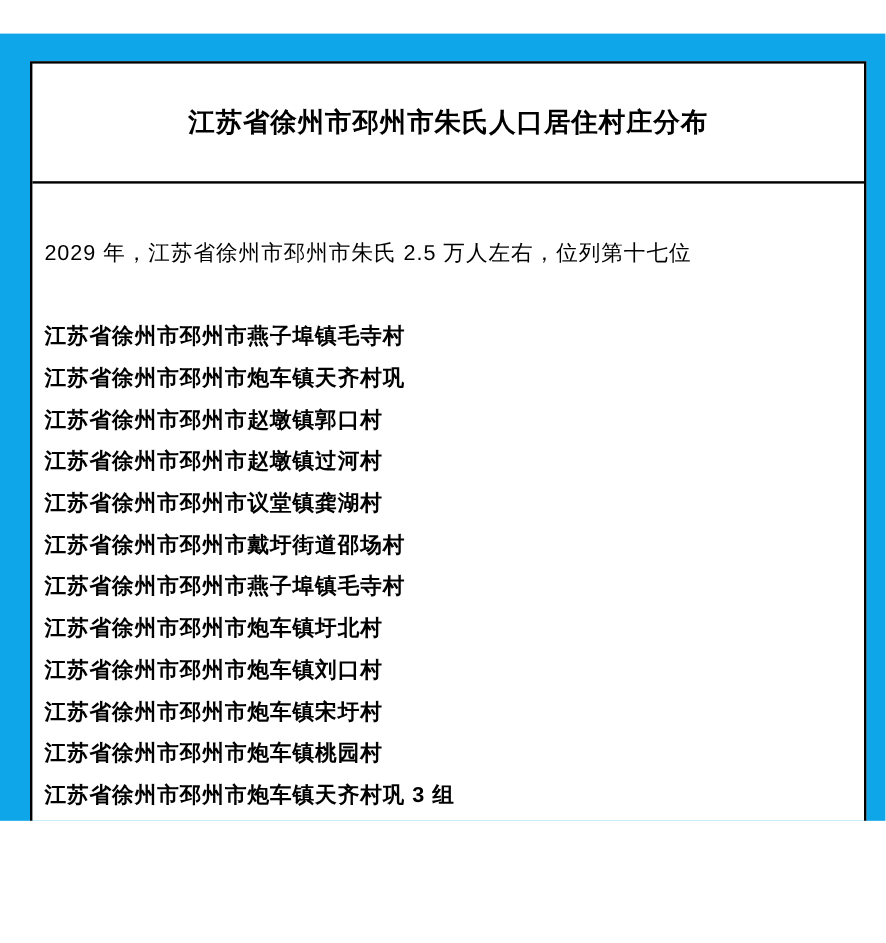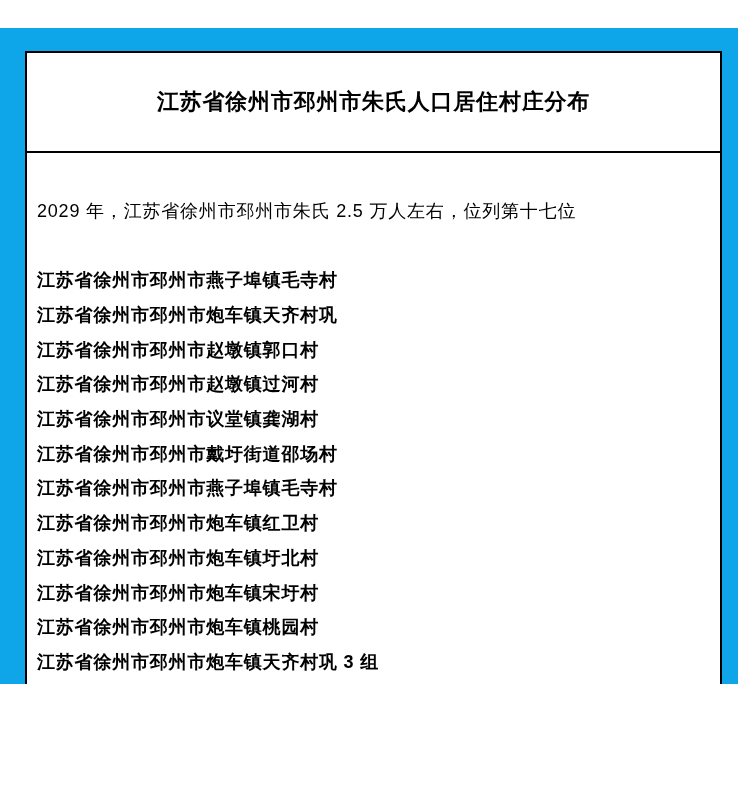--- a/index.html
+++ b/index.html
@@ -77,21 +77,21 @@
     <div class="content-row">
       <p class="intro">2029 年，江苏省徐州市邳州市朱氏 2.5 万人左右，位列第十七位</p>
       <ul class="village-list">
           <li>江苏省徐州市邳州市燕子埠镇毛寺村</li>
           <li>江苏省徐州市邳州市炮车镇天齐村巩</li>
           <li>江苏省徐州市邳州市赵墩镇郭口村</li>
           <li>江苏省徐州市邳州市赵墩镇过河村</li>
           <li>江苏省徐州市邳州市议堂镇龚湖村</li>
           <li>江苏省徐州市邳州市戴圩街道邵场村</li>
           <li>江苏省徐州市邳州市燕子埠镇毛寺村</li>
-          <li>江苏省徐州市邳州市炮车镇红卫村</li>
           <li>江苏省徐州市邳州市炮车镇圩北村</li>
+          <li>江苏省徐州市邳州市炮车镇刘口村</li>
           <li>江苏省徐州市邳州市炮车镇宋圩村</li>
           <li>江苏省徐州市邳州市炮车镇桃园村</li>
           <li>江苏省徐州市邳州市炮车镇天齐村巩 3 组</li>
         </ul>
     </div>
   </div>
 </div>
 
 </body></html>

